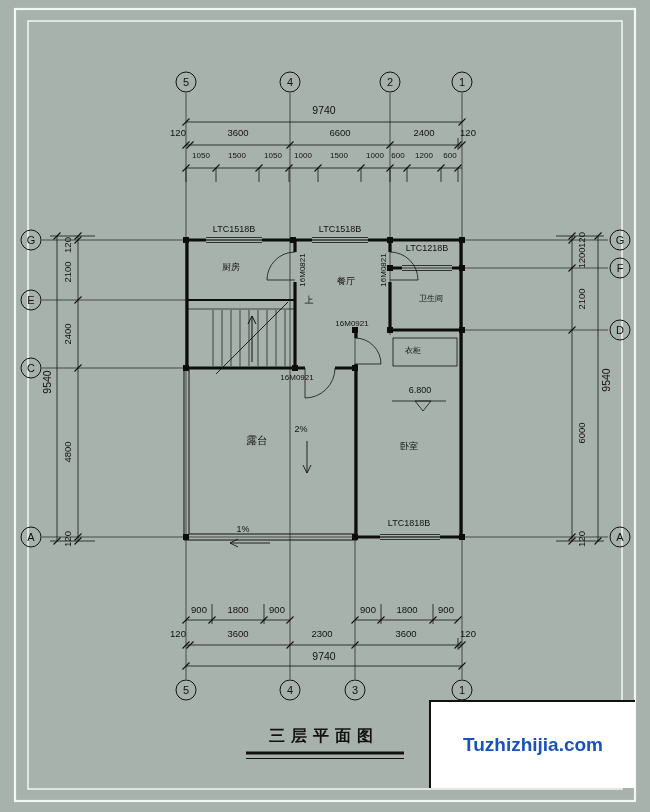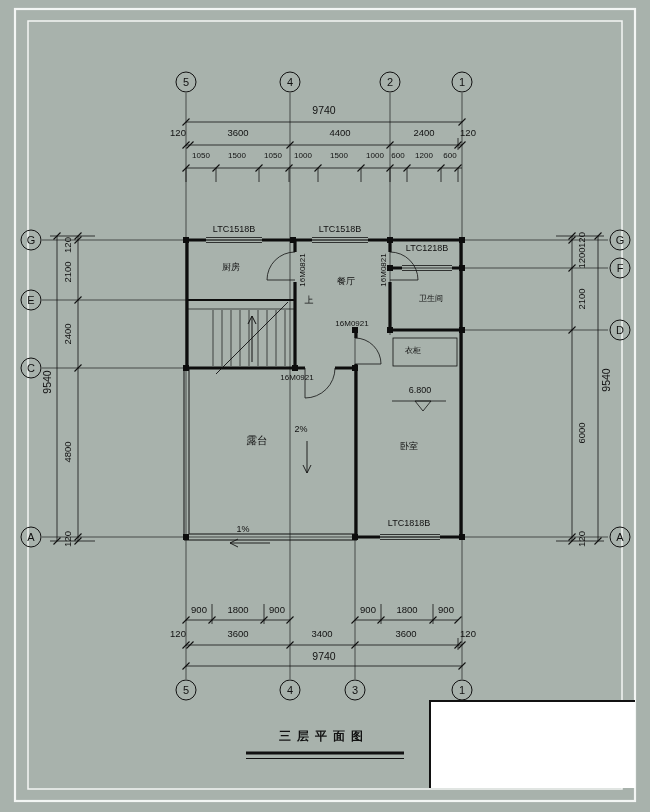--- a/index.html
+++ b/index.html
@@ -4,21 +4,21 @@
 <style>
   body{margin:0}
   .page{position:relative;width:650px;height:812px;background:#a8b2ac;font-family:"Liberation Sans",sans-serif;color:#111;overflow:hidden}
   svg.linework{position:absolute;left:0;top:0}
   .lbl{position:absolute;transform:translate(-50%,-50%);font-size:9.5px;white-space:nowrap;line-height:1}
   .rot{transform:translate(-50%,-50%) rotate(-90deg)}
   .fs8{font-size:8px}
   .fs9{font-size:9px}
   .fs10{font-size:10.5px}
   .bub{position:absolute;width:21px;height:21px;border:1.6px solid #111;border-radius:50%;transform:translate(-50%,-50%);display:flex;align-items:center;justify-content:center;font-size:11px;line-height:1;box-sizing:border-box}
-  .title{position:absolute;transform:translate(-50%,-50%);font-size:12px;font-weight:700;letter-spacing:6px}
+  .title{position:absolute;transform:translate(-50%,-50%);font-size:16px;font-weight:700;letter-spacing:6px}
   .wm{position:absolute;left:429px;top:700px;width:206px;height:88px;background:#ffffff;border-left:2px solid #111;border-top:2px solid #111;display:flex;flex-direction:column;align-items:center;justify-content:center;gap:9px;box-sizing:border-box}
   .wm1{font-size:25px;font-weight:700;letter-spacing:3px}
   .wm2{font-size:19px;font-weight:700;color:#1a52bd}
 </style>
 </head>
 <body>
 
 <div class="page">
 
   <svg class="linework" width="650" height="812" viewBox="0 0 650 812">
@@ -111,42 +111,42 @@
   <div class="bub" style="left:31px;top:368px">C</div>
   <div class="bub" style="left:31px;top:537px">A</div>
   <div class="bub" style="left:620px;top:240px">G</div>
   <div class="bub" style="left:620px;top:268px">F</div>
   <div class="bub" style="left:620px;top:330px">D</div>
   <div class="bub" style="left:620px;top:537px">A</div>
 
   <div class="lbl fs10" style="left:324px;top:110px">9740</div>
   <div class="lbl" style="left:178px;top:133px">120</div>
   <div class="lbl" style="left:238px;top:133px">3600</div>
-  <div class="lbl" style="left:340px;top:133px">4400</div>
+  <div class="lbl" style="left:340px;top:133px">6600</div>
   <div class="lbl" style="left:424px;top:133px">2400</div>
   <div class="lbl" style="left:468px;top:133px">120</div>
   <div class="lbl fs8" style="left:201px;top:156px">1050</div>
   <div class="lbl fs8" style="left:237px;top:156px">1500</div>
   <div class="lbl fs8" style="left:273px;top:156px">1050</div>
   <div class="lbl fs8" style="left:303px;top:156px">1000</div>
   <div class="lbl fs8" style="left:339px;top:156px">1500</div>
   <div class="lbl fs8" style="left:375px;top:156px">1000</div>
   <div class="lbl fs8" style="left:398px;top:156px">600</div>
   <div class="lbl fs8" style="left:424px;top:156px">1200</div>
   <div class="lbl fs8" style="left:450px;top:156px">600</div>
 
   <div class="lbl" style="left:199px;top:610px">900</div>
   <div class="lbl" style="left:238px;top:610px">1800</div>
   <div class="lbl" style="left:277px;top:610px">900</div>
   <div class="lbl" style="left:368px;top:610px">900</div>
   <div class="lbl" style="left:407px;top:610px">1800</div>
   <div class="lbl" style="left:446px;top:610px">900</div>
   <div class="lbl" style="left:178px;top:634px">120</div>
   <div class="lbl" style="left:238px;top:634px">3600</div>
-  <div class="lbl" style="left:322px;top:634px">3400</div>
+  <div class="lbl" style="left:322px;top:634px">2300</div>
   <div class="lbl" style="left:406px;top:634px">3600</div>
   <div class="lbl" style="left:468px;top:634px">120</div>
   <div class="lbl fs10" style="left:324px;top:656px">9740</div>
 
   <div class="lbl rot" style="left:68px;top:245px">120</div>
   <div class="lbl rot" style="left:68px;top:272px">2100</div>
   <div class="lbl rot" style="left:68px;top:334px">2400</div>
   <div class="lbl rot" style="left:68px;top:452px">4800</div>
   <div class="lbl rot" style="left:68px;top:539px">120</div>
   <div class="lbl rot fs10" style="left:47px;top:382px">9540</div>
@@ -175,15 +175,16 @@
   <div class="lbl fs9" style="left:409px;top:446px">卧室</div>
 
   <div class="lbl fs9" style="left:309px;top:300px">上</div>
   <div class="lbl fs9" style="left:420px;top:390px">6.800</div>
   <div class="lbl fs9" style="left:301px;top:429px">2%</div>
   <div class="lbl fs9" style="left:243px;top:529px">1%</div>
 
   <div class="title" style="left:324px;top:736px">三层平面图</div>
 
   <div class="wm">
+    <div class="wm2">Tuzhizhijia.com</div>
   </div>
 
 </div>
 
 </body></html>

